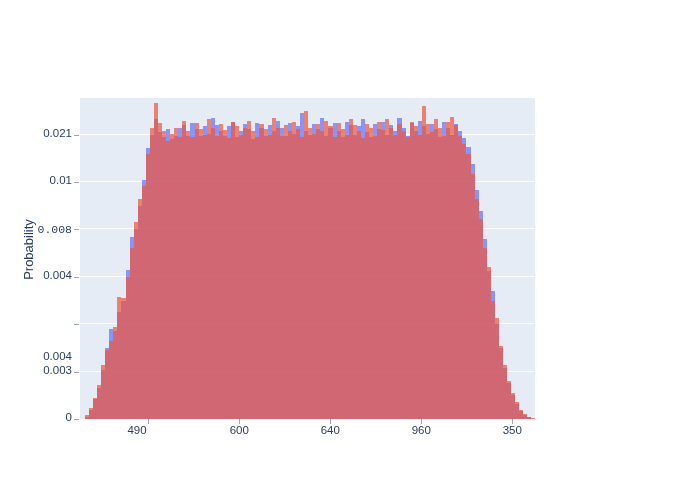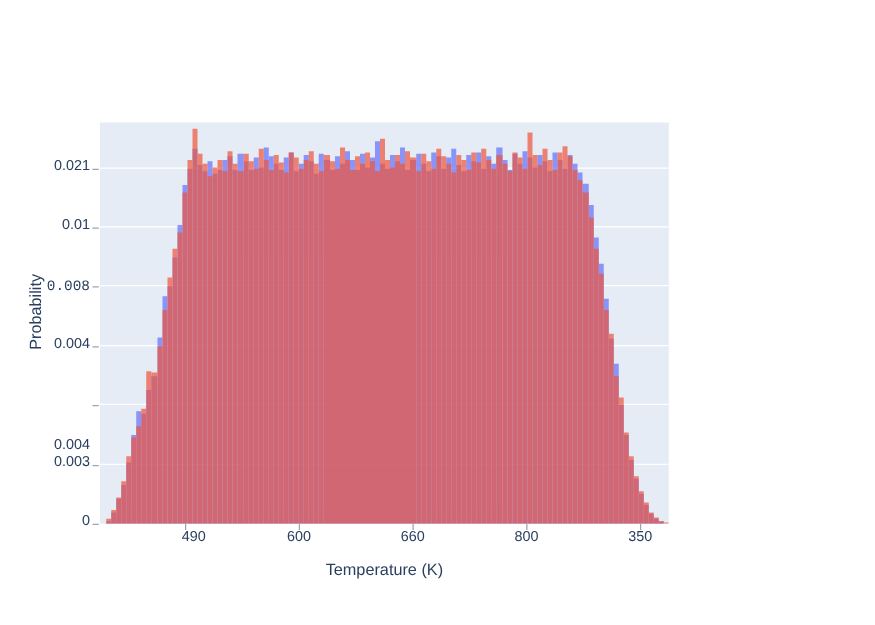--- a/index.html
+++ b/index.html
@@ -408,29 +408,28 @@
       <div class="ytick-wrap" style="top: 268.86px;">0.004</div>
       <div class="ytick-mark" style="top: 276.86px;"></div>
       <div class="ytick-wrap" style="top: 223px; font-family: Liberation Mono, monospace;">0.008</div>
       <div class="ytick-mark" style="top: 229.48px;"></div>
       <div class="ytick-wrap" style="top: 174.1px;">0.01</div>
       <div class="ytick-mark" style="top: 182.1px;"></div>
       <div class="ytick-wrap" style="top: 126.72px;">0.021</div>
       <div class="ytick-mark" style="top: 134.72px;"></div>
     </div>
   <div id="x-axis">
-      <div class="xtick-wrap" style="left: 155px;">490</div>
+      <div class="xtick-wrap" style="left: 137px;">490</div>
       <div class="xtick-mark" style="left: 148.25px;"></div>
       <div class="xtick-wrap" style="left: 239.25px;">600</div>
       <div class="xtick-mark" style="left: 239.25px;"></div>
-      <div class="xtick-wrap" style="left: 330.25px;">660</div>
+      <div class="xtick-wrap" style="left: 330.25px;">640</div>
       <div class="xtick-mark" style="left: 330.25px;"></div>
-      <div class="xtick-wrap" style="left: 421.25px;">800</div>
+      <div class="xtick-wrap" style="left: 421.25px;">960</div>
       <div class="xtick-mark" style="left: 421.25px;"></div>
       <div class="xtick-wrap" style="left: 512.25px;">350</div>
       <div class="xtick-mark" style="left: 512.25px;"></div>
     </div>
 
-  <div id="xaxis-title">Temperature (K)</div>
   <div id="yaxis-title">Probability</div>
 
 
 </div>
 
 </body></html>

